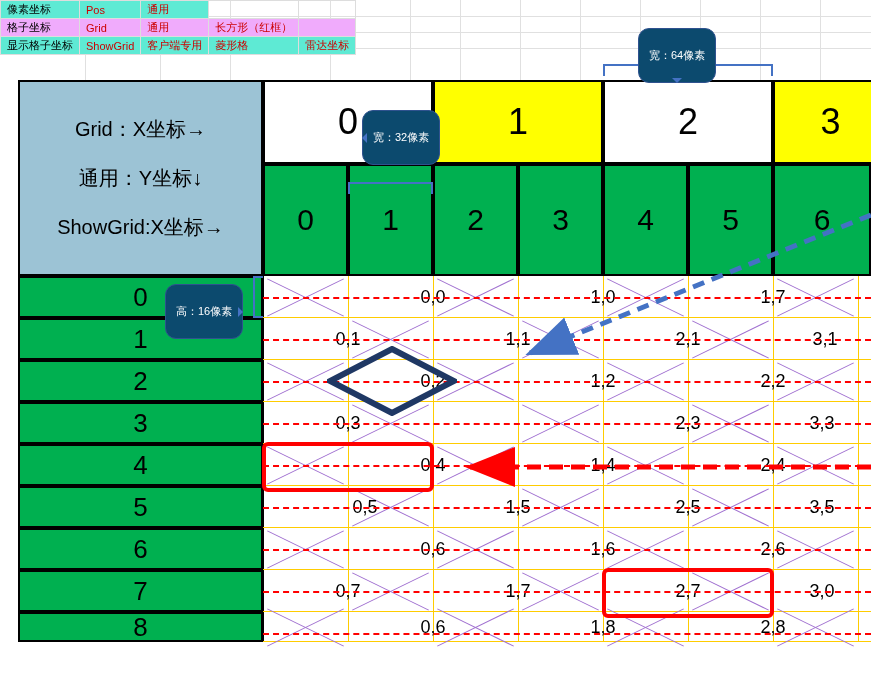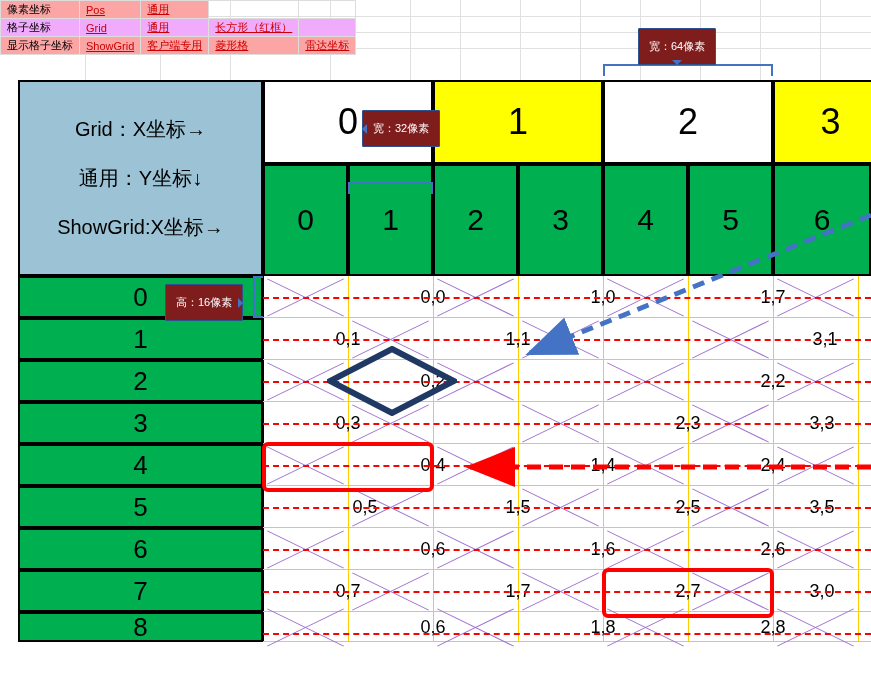--- a/index.html
+++ b/index.html
@@ -1,31 +1,31 @@
 <!DOCTYPE html>
 <html><head>
 <meta charset="utf-8">
 <style>
 * { box-sizing: border-box; margin: 0; padding: 0; }
 body { font-family: "Microsoft YaHei", Arial, sans-serif; background: #fff; width: 871px; height: 674px; overflow: hidden; position: relative; }
 
 
 .legend { position: absolute; top: 0; left: 0; font-size: 11px; border-collapse: collapse; }
 .legend td { padding: 1px 6px; border: 1px solid #ddd; }
-.legend .pink { background: #fca5a5; margin-left: 8px; }
+.legend .pink { background: #5eead4; margin-left: 8px; }
 .legend .green { background: #f0abfc; }
-.legend .red-text { color: #c00; text-decoration: underline; }
+.legend .red-text { color: #c00; }
 
 
 .sheet-grid { position: absolute; left: 0; top: 0; width: 871px; height: 80px; z-index: 0; }
 .sheet-grid .vline { position: absolute; top: 0; bottom: 0; width: 1px; background: #e0e0e0; }
 .sheet-grid .hline { position: absolute; left: 0; right: 0; height: 1px; background: #e0e0e0; }
 
 
-.callout { position: absolute; background: #7f1d1d; color: #fff; font-size: 11px; padding: 10px 10px; border-radius: 1px; border: 1px solid #2f528f; white-space: nowrap; z-index: 20; }
+.callout { position: absolute; background: #0c4a6e; color: #fff; font-size: 11px; padding: 19px 10px; border-radius: 11px; border: 1px solid #2f528f; white-space: nowrap; z-index: 20; }
 .callout::after { content: ""; position: absolute; left: 50%; transform: translateX(-50%); bottom: -6px; border: 5px solid transparent; border-top-color: #4472c4; }
 .callout.point-left::after { left: -6px; top: 50%; bottom: auto; transform: translateY(-50%); border: 5px solid transparent; border-right-color: #4472c4; }
 .callout.point-right::after { right: -6px; left: auto; top: 50%; bottom: auto; transform: translateY(-50%); border: 5px solid transparent; border-left-color: #4472c4; }
 
 
 .bracket-h { position: absolute; border: 2px solid #4472c4; border-bottom: none; height: 12px; }
 .bracket-v { position: absolute; border: 2px solid #4472c4; border-right: none; width: 10px; }
 
 
 .grid { position: absolute; top: 80px; left: 18px; width: 853px; }
@@ -183,28 +183,30 @@
       <div class="dcell" style="left:85px">0,0</div>
       <div class="dcell" style="left:255px">1,0</div>
       <div class="dcell" style="left:425px">1,7</div>
     </div>
     <div class="drow">
       <span class="xcell" style="left:85px"></span>
         <span class="xcell" style="left:255px"></span>
         <span class="xcell" style="left:425px"></span>
       <div class="dcell" style="left:0px">0,1</div>
       <div class="dcell" style="left:170px">1,1</div>
+      <div class="dcell" style="left:340px">2,1</div>
       <div class="dcell" style="left:510px;width:104px">3,1</div>
     </div>
     <div class="drow">
       <span class="xcell" style="left:0px"></span>
         <span class="xcell" style="left:170px"></span>
         <span class="xcell" style="left:340px"></span>
         <span class="xcell" style="left:510px"></span>
       <div class="dcell" style="left:85px">0,2</div>
+      <div class="dcell" style="left:255px">1,2</div>
       <div class="dcell" style="left:425px">2,2</div>
     </div>
     <div class="drow">
       <span class="xcell" style="left:85px"></span>
         <span class="xcell" style="left:255px"></span>
         <span class="xcell" style="left:425px"></span>
       <div class="dcell" style="left:0px">0,3</div>
       <div class="dcell" style="left:340px">2,3</div>
       <div class="dcell" style="left:510px;width:98px">3,3</div>
     </div>

